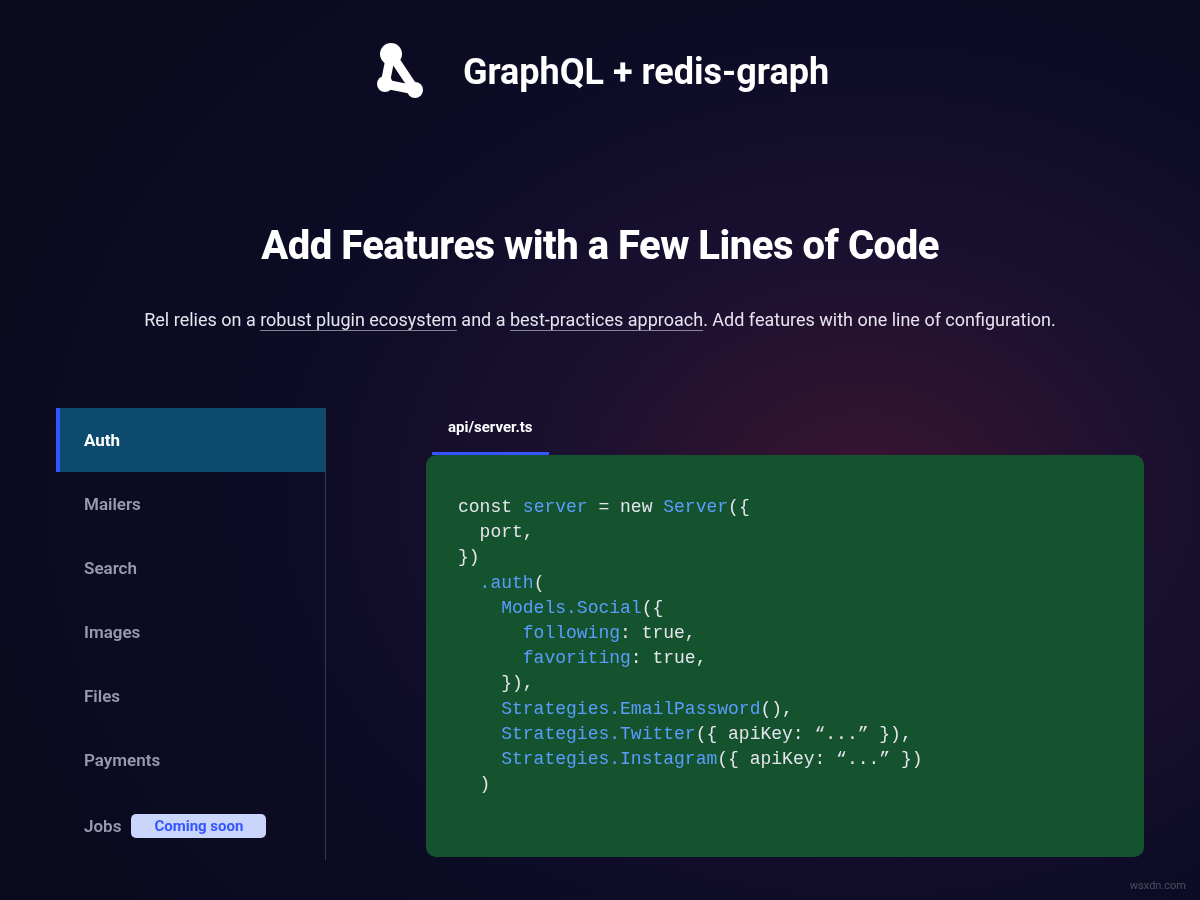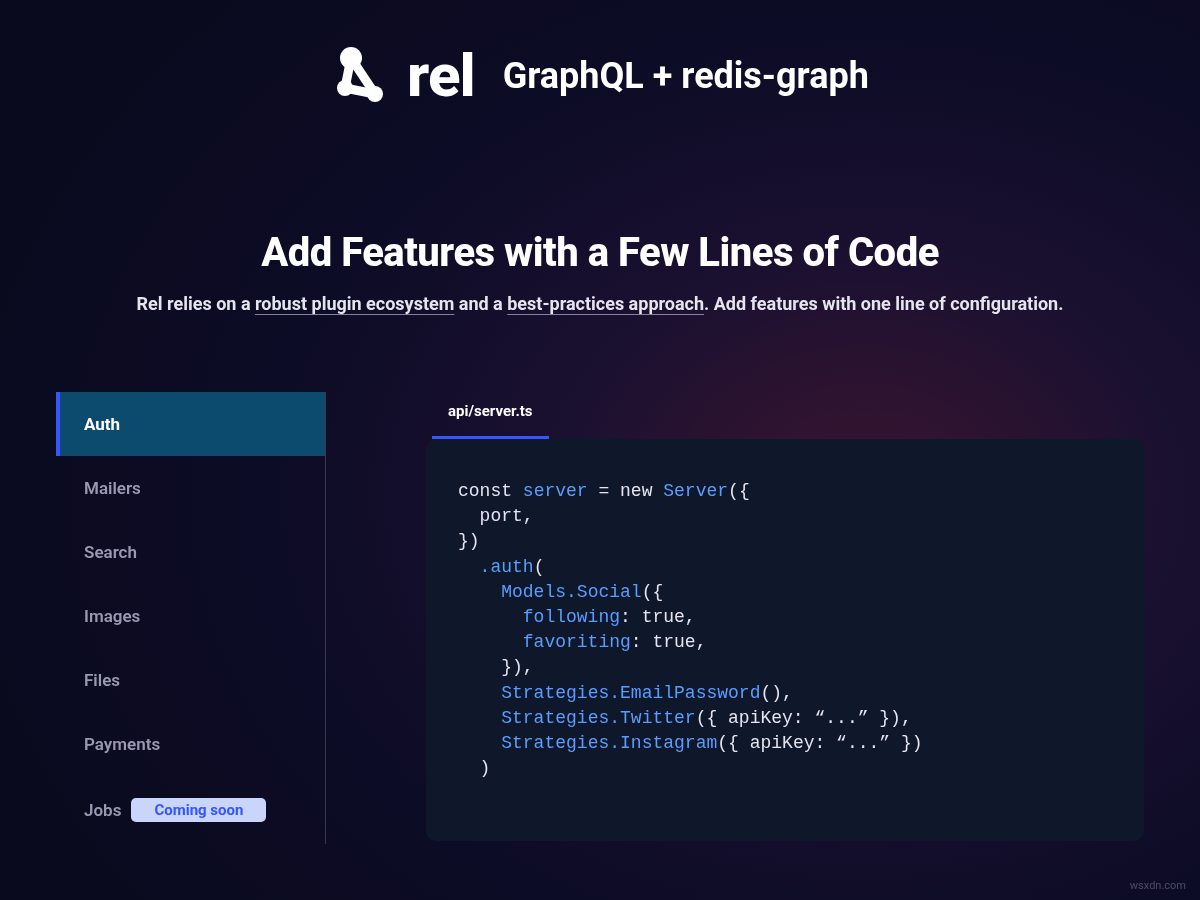--- a/index.html
+++ b/index.html
@@ -36,24 +36,24 @@
   .hero {
     text-align: center;
     margin-top: 118px;
   }
   .hero h1 {
     font-size: 40px;
     font-weight: 800;
     letter-spacing: -0.5px;
   }
   .hero p {
-    margin-top: 17px;
+    margin-top: 40px;
     font-size: 18px;
     color: #e6e4ee;
-    font-weight: 700;
+    font-weight: 400;
   }
   .hero a {
     color: #e6e4ee;
     text-decoration: underline;
     text-underline-offset: 4px;
     text-decoration-color: rgba(230,228,238,0.55);
     cursor: pointer;
   }
   .content {
     display: flex;
@@ -96,21 +96,21 @@
   .filetab {
     display: inline-block;
     font-size: 15px;
     font-weight: 700;
     color: #fff;
     padding: 10px 16px 16px 16px;
     border-bottom: 3px solid #3455ff;
     margin-left: 6px;
   }
   .codebox {
-    background: #0f172a;
+    background: #14532d;
     border-radius: 10px;
     padding: 40px 32px 60px 32px;
     font-family: "SFMono-Regular", Consolas, "Liberation Mono", Menlo, monospace;
     font-size: 18px;
     line-height: 1.4;
     color: #e6e4ee;
     white-space: pre;
     overflow: hidden;
   }
   .codebox .k { color: #e6e4ee; }
@@ -132,21 +132,20 @@
 <div class="header">
   <div class="brand">
     <svg width="64" height="64" viewBox="0 0 64 64">
       <line x1="20" y1="14" x2="44" y2="50" stroke="#fff" stroke-width="9" stroke-linecap="round"></line>
       <line x1="20" y1="14" x2="14" y2="44" stroke="#fff" stroke-width="9" stroke-linecap="round"></line>
       <line x1="14" y1="44" x2="44" y2="50" stroke="#fff" stroke-width="9" stroke-linecap="round"></line>
       <circle cx="20" cy="14" r="11" fill="#fff"></circle>
       <circle cx="14" cy="44" r="8" fill="#fff"></circle>
       <circle cx="44" cy="50" r="8" fill="#fff"></circle>
     </svg>
-    <span class="brand-name">rel</span>
   </div>
   <span class="tagline">GraphQL + redis-graph</span>
 </div>
 
 <div class="hero">
   <h1>Add Features with a Few Lines of Code</h1>
   <p>
     <span>Rel relies on a </span><a>robust plugin ecosystem</a><span> and a </span><a>best-practices approach</a><span>. Add features with one line of configuration.</span>
   </p>
 </div>

